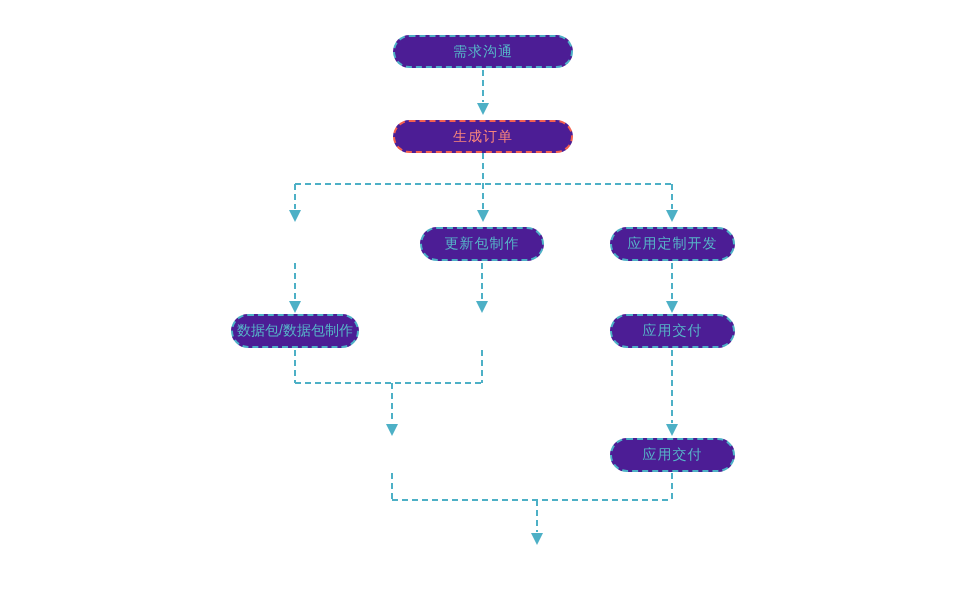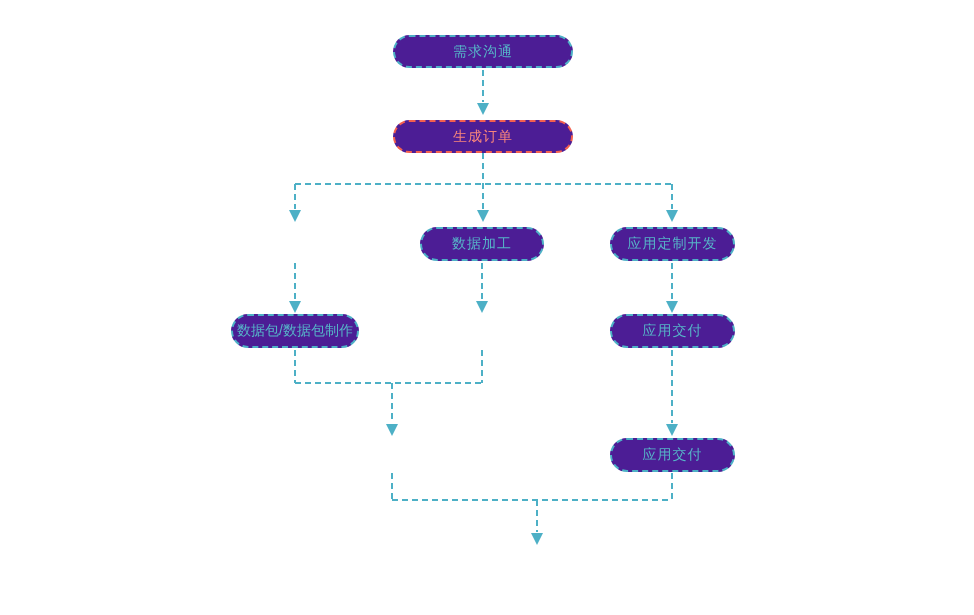--- a/index.html
+++ b/index.html
@@ -66,21 +66,21 @@
   <div class="node" style="left:393px;top:35px;width:180px;height:33px;">
     <span>需求沟通</span>
   </div>
 
   <div class="node highlight" style="left:393px;top:120px;width:180px;height:33px;">
     <span>生成订单</span>
   </div>
 
 
   <div class="node" style="left:420px;top:227px;width:124px;height:34px;">
-    <span>数据加工</span>
+    <span>更新包制作</span>
   </div>
 
   <div class="node" style="left:610px;top:227px;width:125px;height:34px;font-family:Liberation Serif, serif;">
     <span>应用定制开发</span>
   </div>
 
   <div class="node" style="left:231px;top:314px;width:128px;height:34px;letter-spacing:0;">
     <span>数据包/数据包制作</span>
   </div>
 

